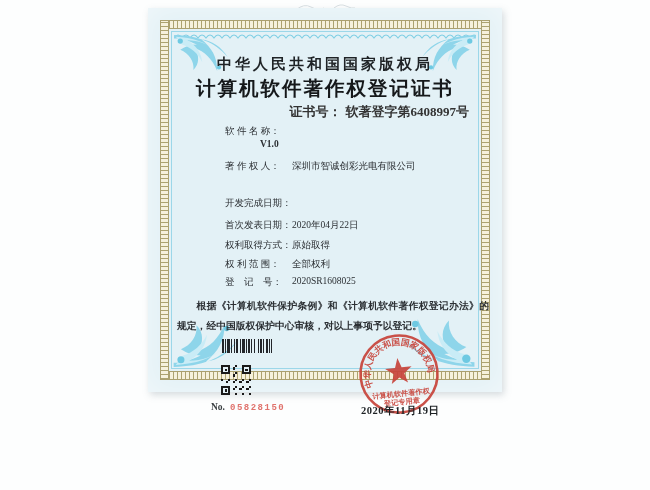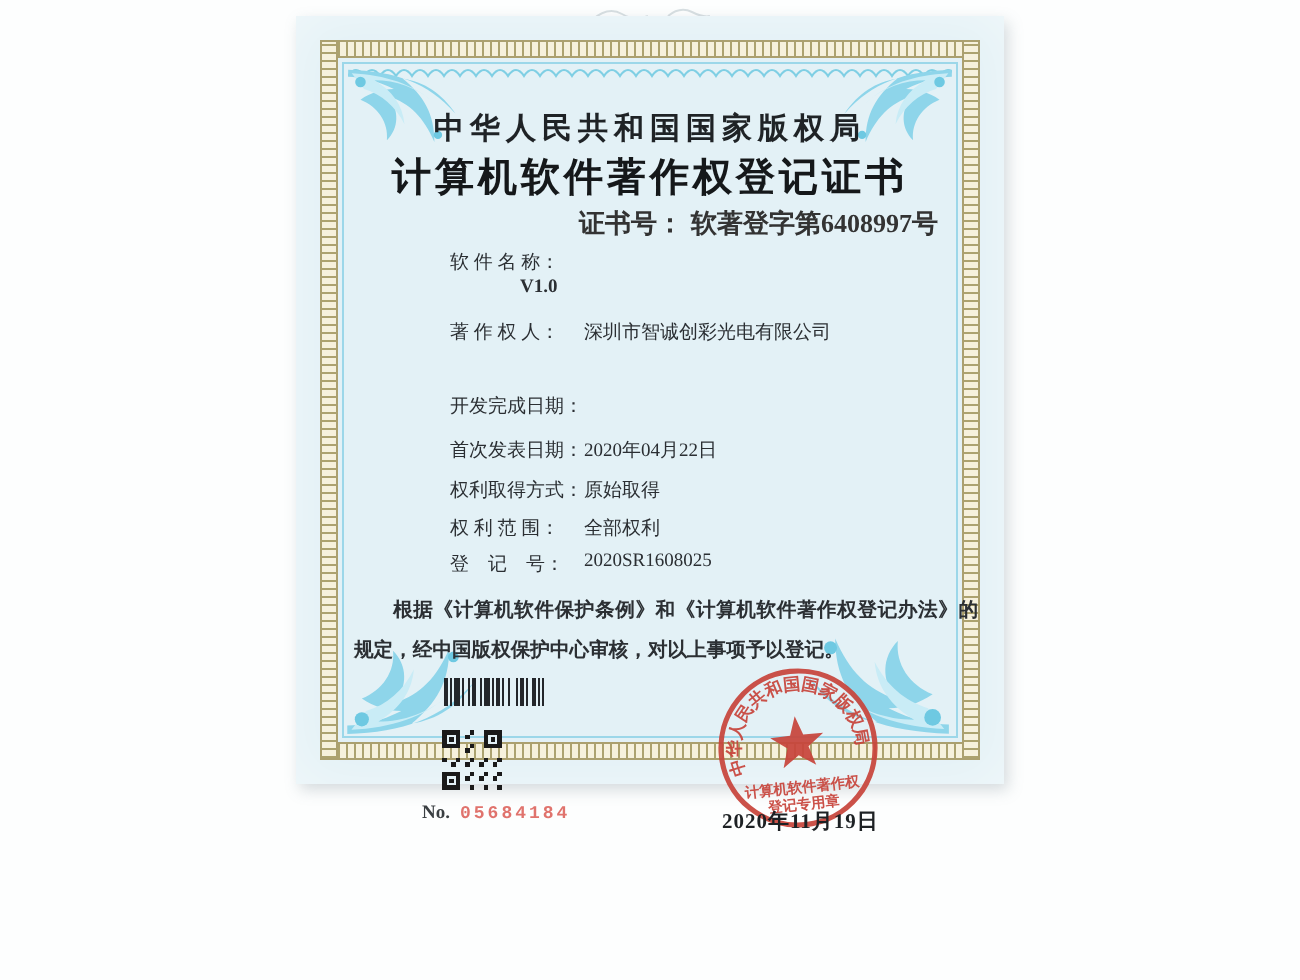--- a/index.html
+++ b/index.html
@@ -183,21 +183,21 @@
       <rect x="9" y="9" width="1" height="1" fill="#1a1a1a"></rect>
       <rect x="9" y="12" width="1" height="1" fill="#1a1a1a"></rect>
       <rect x="11" y="7" width="1" height="1" fill="#1a1a1a"></rect>
       <rect x="11" y="10" width="1" height="1" fill="#1a1a1a"></rect>
       <rect x="12" y="6" width="1" height="1" fill="#1a1a1a"></rect>
       <rect x="12" y="9" width="1" height="1" fill="#1a1a1a"></rect>
       <rect x="12" y="12" width="1" height="1" fill="#1a1a1a"></rect>
     </svg>
 
   <div class="serial">
-    <span>No.</span><span class="num">05684184</span>
+    <span>No.</span><span class="num">05828150</span>
   </div>
 
   <svg class="stamp" viewBox="0 0 84 84">
     <g transform="rotate(-6 42 42)" fill="#c8453c">
       <circle cx="42" cy="42" r="38.5" fill="none" stroke="#c8453c" stroke-width="2.6"></circle>
       <polygon points="42,26 45.3,35.5 55.3,35.7 47.3,41.7 50.2,51.3 42,45.6 33.8,51.3 36.7,41.7 28.7,35.7 38.7,35.5"></polygon>
       <path id="ringpath" d="M14.8 52 A29 29 0 1 1 69.2 52" fill="none"></path>
       <text font-size="8.6" font-weight="bold" font-family="'Liberation Serif',serif">
         <textPath href="#ringpath" startOffset="0">中华人民共和国国家版权局</textPath>
       </text>

